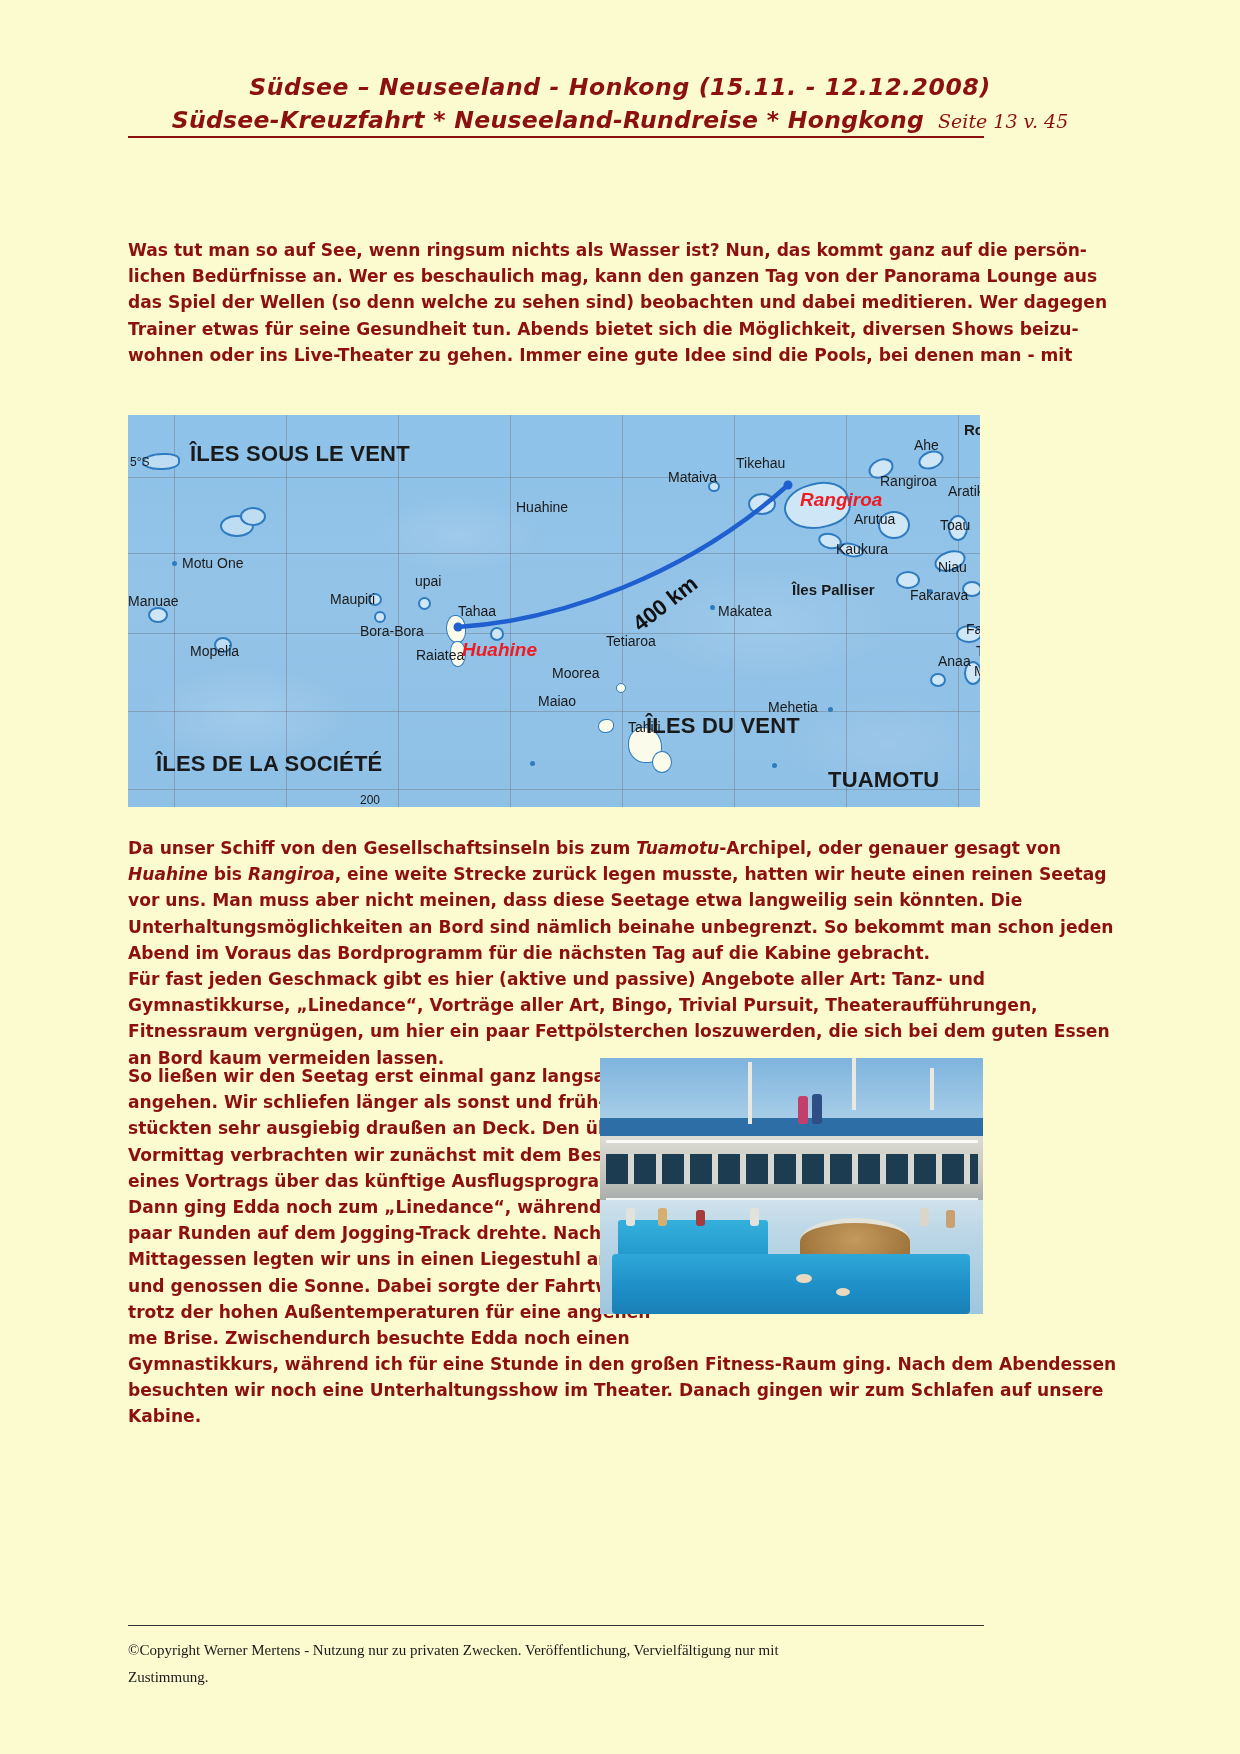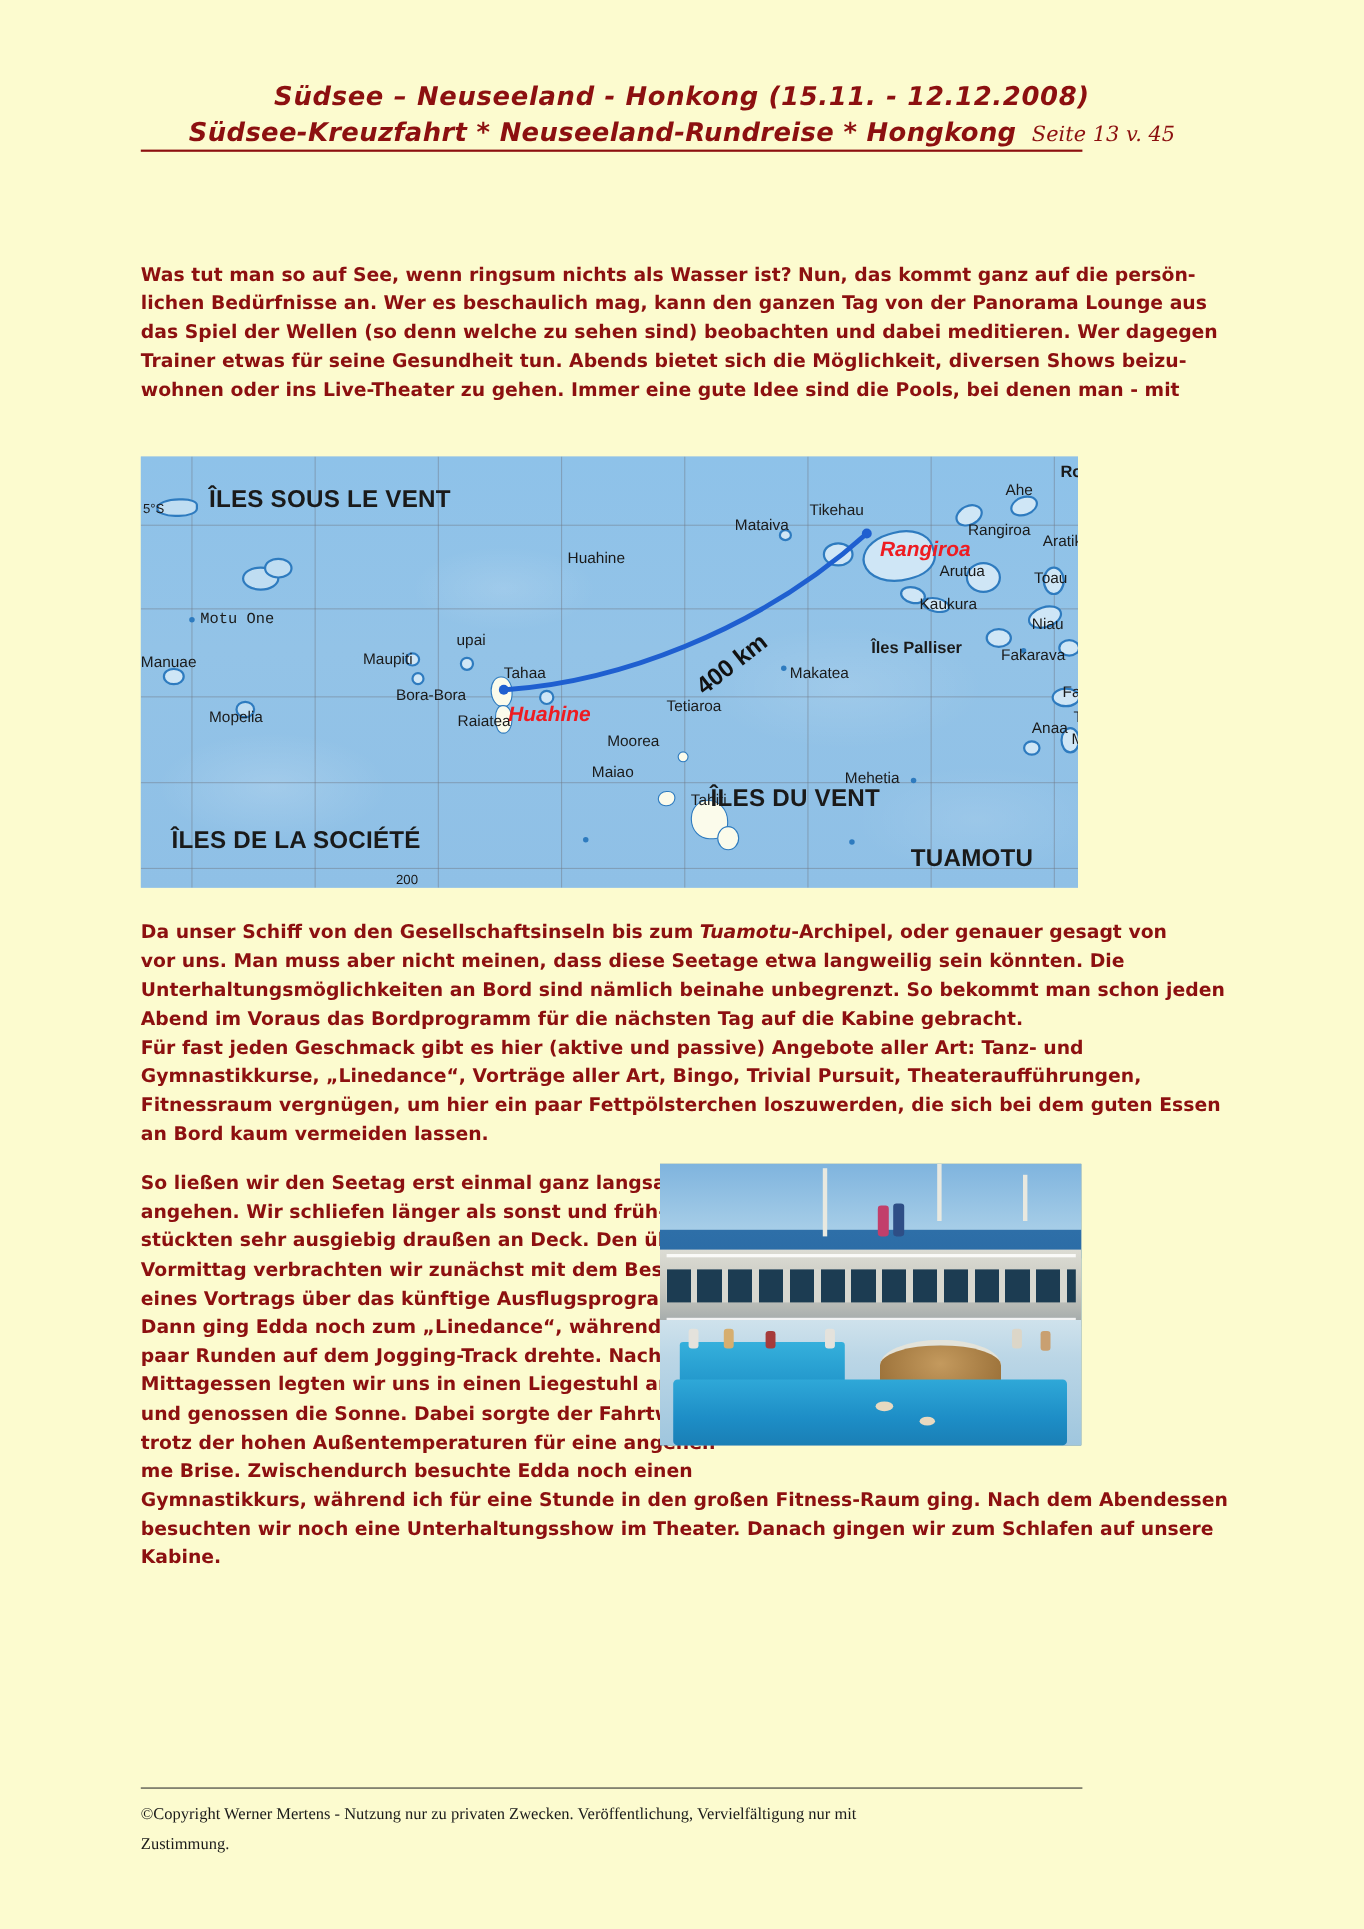--- a/index.html
+++ b/index.html
@@ -354,21 +354,21 @@
 
       <div class="mlabel big" style="left:62px;  top:26px;">ÎLES SOUS LE VENT</div>
       <div class="mlabel big" style="left:518px; top:298px;">ÎLES DU VENT</div>
       <div class="mlabel big" style="left:28px;  top:336px;">ÎLES DE LA SOCIÉTÉ</div>
       <div class="mlabel big" style="left:700px; top:352px;">TUAMOTU</div>
 
       <div class="mlabel small" style="left:2px; top:40px;">5°S</div>
 
       <div class="mlabel small" style="left:232px; top:378px;">200</div>
 
-      <div class="mlabel" style="left:54px;  top:140px;font-family:Liberation Mono, monospace;">Motu One</div>
+      <div class="mlabel" style="left:54px;  top:140px;">Motu One</div>
       <div class="mlabel" style="left:0px;   top:178px;">Manuae</div>
       <div class="mlabel" style="left:62px;  top:228px;">Mopelia</div>
       <div class="mlabel" style="left:202px; top:176px;">Maupiti</div>
       <div class="mlabel" style="left:287px; top:158px;">upai</div>
       <div class="mlabel" style="left:330px; top:188px;">Tahaa</div>
       <div class="mlabel" style="left:232px; top:208px;">Bora-Bora</div>
       <div class="mlabel" style="left:288px; top:232px;">Raiatea</div>
       <div class="mlabel" style="left:388px; top:84px;">Huahine</div>
       <div class="mlabel red" style="left:334px; top:224px;">Huahine</div>
       <div class="mlabel" style="left:478px; top:218px;">Tetiaroa</div>
@@ -396,20 +396,21 @@
       <div class="mlabel" style="left:810px; top:238px;">Anaa</div>
       <div class="mlabel bold" style="left:664px; top:166px;">Îles Palliser</div>
       <div class="mlabel" style="left:820px; top:68px;">Aratika</div>
 
       <div class="mlabel bold" style="left:836px; top:6px;">Ro</div>
     </div>
   </div>
 
   <div class="body-block" style="top:820px;">
     <span class="ln">Da unser Schiff von den Gesellschaftsinseln bis zum <span class="ital">Tuamotu</span>-Archipel, oder genauer gesagt von</span>
+    <span class="ln"><span class="ital">Huahine</span> bis <span class="ital">Rangiroa</span>, eine weite Strecke zurück legen musste, hatten wir heute einen reinen Seetag</span>
     <span class="ln">vor uns. Man muss aber nicht meinen, dass diese Seetage etwa langweilig sein könnten. Die</span>
     <span class="ln">Unterhaltungsmöglichkeiten an Bord sind nämlich beinahe unbegrenzt. So bekommt man schon jeden</span>
     <span class="ln">Abend im Voraus das Bordprogramm für die nächsten Tag auf die Kabine gebracht.</span>
     <span class="ln">Für fast jeden Geschmack gibt es hier (aktive und passive) Angebote aller Art: Tanz- und</span>
     <span class="ln">Gymnastikkurse, „Linedance“, Vorträge aller Art, Bingo, Trivial  Pursuit, Theateraufführungen,</span>
     <span class="ln">Fitnessraum vergnügen, um hier ein paar Fettpölsterchen loszuwerden, die sich bei dem guten Essen</span>
     <span class="ln">an Bord kaum vermeiden lassen.</span>
   </div>
 
   <div class="body-block" style="top:1048px; width:460px;">

